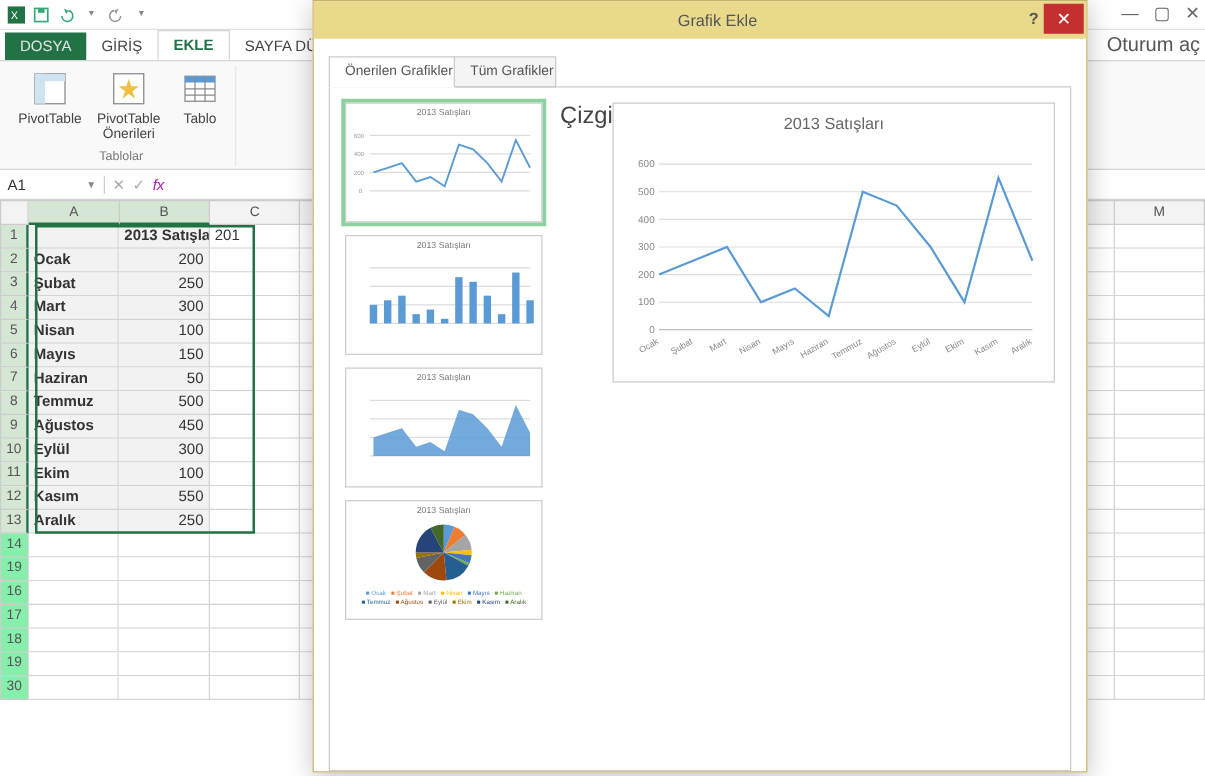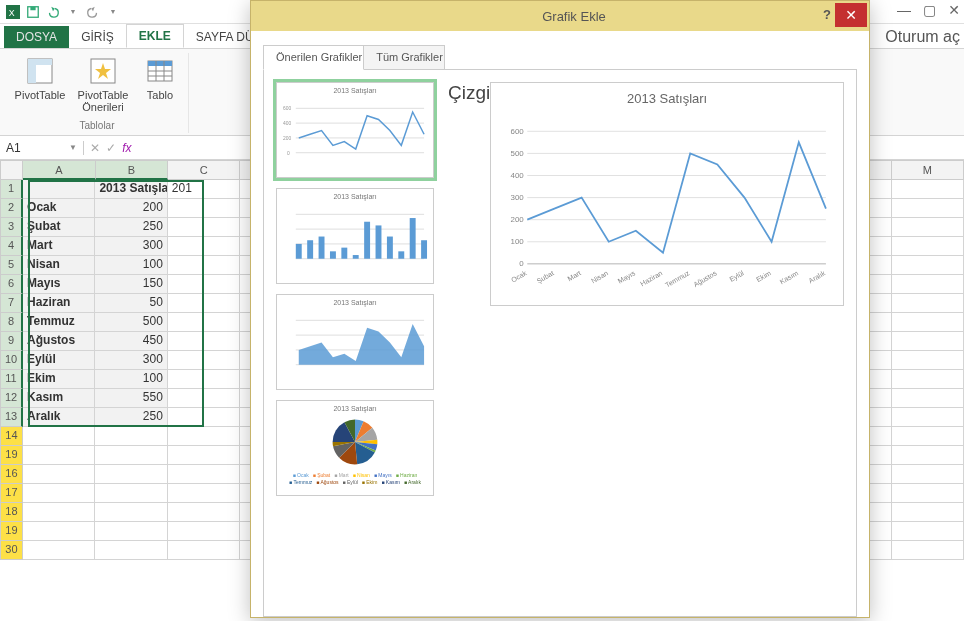--- a/index.html
+++ b/index.html
@@ -35,21 +35,21 @@
 .fx-icons .fx { font-style: italic; color: #a21caf; }
 
 
 .grid-wrap { position: relative; width: 964px; }
 .colhdrs { display: flex; height: 20px; }
 .corner { width: 28px; border: 1px solid #ccc; background: #f3f3f3; }
 .colhdr { width: 88px; border: 1px solid #ccc; border-left: none; background: #f3f3f3; text-align: center; font-size: 11px; color: #555; line-height: 18px; }
 .colhdr.sel { background: #d5e6d5; border-bottom: 2px solid #217346; }
 .rows { }
 .row { display: flex; height: 19px; }
-.rowhdr { width: 28px; border: 1px solid #ccc; border-top: none; background: #fde047; text-align: center; font-size: 11px; color: #555; line-height: 17px; }
+.rowhdr { width: 28px; border: 1px solid #ccc; border-top: none; background: #86efac; text-align: center; font-size: 11px; color: #555; line-height: 17px; }
 .rowhdr.sel { background: #d5e6d5; border-right: 2px solid #217346; }
 .cell { width: 88px; border: 1px solid #d4d4d4; border-top: none; border-left: none; padding: 0 4px; font-size: 12px; line-height: 17px; background:#fff; overflow:hidden; white-space:nowrap; }
 .cell.header { font-weight: bold; text-align: right; background: #f2f2f2; }
 .cell.month { font-weight: bold; background: #f2f2f2; }
 .cell.val { text-align: right; background: #f2f2f2; }
 .cell.cut { text-align: left; }
 .selection-border { position: absolute; border: 2px solid #217346; pointer-events: none; }
 
 
 .dialog { position: absolute; left: 250px; top: 0; width: 620px; height: 618px; border: 1px solid #c6b36a; background: #fff; box-shadow: 0 4px 20px rgba(0,0,0,0.25); display: flex; flex-direction: column; }

